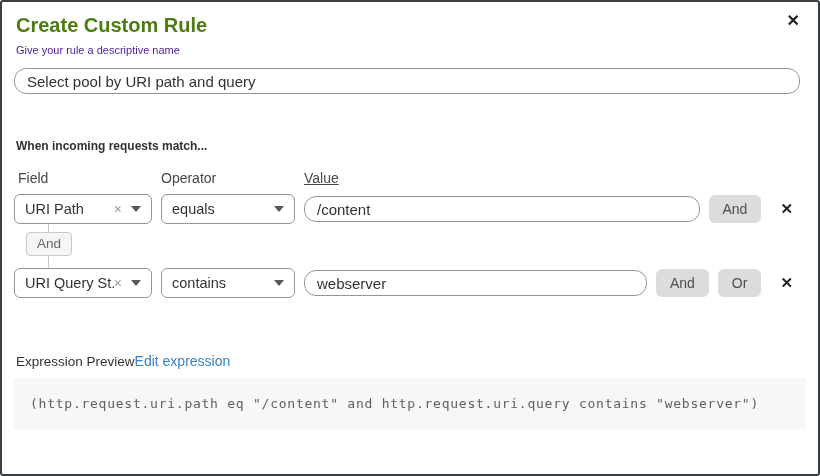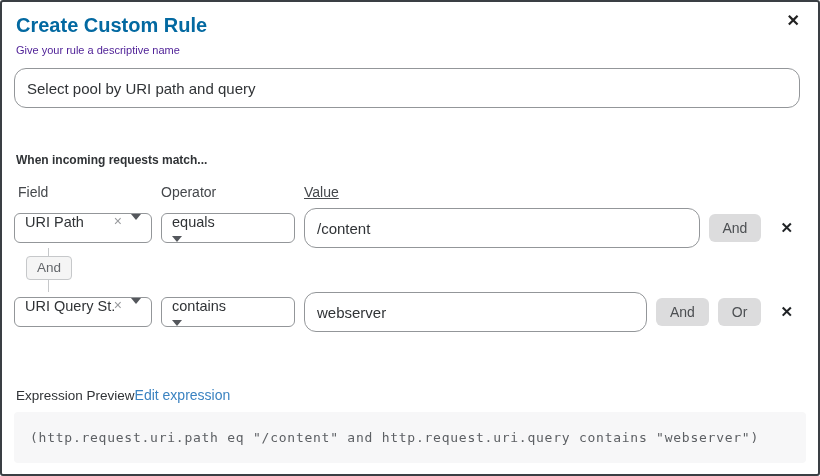--- a/index.html
+++ b/index.html
@@ -12,66 +12,66 @@
   .dialog {
     position: relative;
     width: 820px; height: 476px;
     background: #fff;
     border: 2px solid #3a3f44;
     border-radius: 3px;
     padding: 11px 14px 0 12px;
     overflow: hidden;
   }
   .dialog-title {
-    font-size: 20px; font-weight: bold; color: #0369a1;
+    font-size: 20px; font-weight: bold; color: #4d7c0f;
     margin-left: 2px; line-height: 24px;
   }
   .close-btn {
     position: absolute; top: 7px; right: 14px;
     font-size: 16px; font-weight: bold; color: #222;
     background: none; border: none; cursor: pointer;
     line-height: 20px; padding: 2px 4px;
     font-family: "Liberation Sans", sans-serif;
   }
   .rule-name-label {
     margin-top: 21px; margin-left: 2px;
     font-size: 15px; color: #36393f; line-height: 19px;
   }
   .rule-name-hint {
     margin-top: 4px; margin-left: 2px;
     font-size: 11px; color: #4c1d95; line-height: 18px;
   }
   .text-input {
-    display: block; width: 100%; height: 40px;
+    display: block; width: 100%; height: 26px;
     border: 1px solid #939699; border-radius: 12px;
     padding: 0 12px; font-size: 15px; color: #303336;
     font-family: "Liberation Sans", sans-serif;
     background: #fff; outline: none;
   }
   .rule-name-input { margin-top: 9px; width: 786px; }
   .match-heading {
     margin-top: 45px; margin-left: 2px;
     font-size: 12px; font-weight: bold; color: #303336;
   }
   .col-labels {
     display: flex; margin-top: 17px; margin-left: 4px;
     font-size: 14px; color: #44474b; justify-content: flex-end;
   }
   .col-label-field { width: 143px; }
   .col-label-operator { width: 143px; }
   .col-label-value { flex: 1; text-decoration: underline; }
   .cond-row { display: flex; align-items: center; margin-top: 8px; }
   .select {
-    display: flex; 
+    display: flex; align-items: center;
     height: 30px; border: 1px solid #939699; border-radius: 6px;
     padding: 0 10px; background: #fff; cursor: pointer;
     font-size: 14.5px; color: #303336;
   }
   .select-field { width: 138px; margin-right: 9px; }
-  .select-operator { width: 134px; margin-right: 9px; flex-direction: column; }
+  .select-operator { width: 134px; margin-right: 9px; }
   .select-label { flex: 1; white-space: nowrap; overflow: hidden; }
   .select-clear {
     color: #97999c; font-size: 14px; margin-right: 9px; cursor: pointer;
     line-height: 14px;
   }
   .caret {
     width: 0; height: 0;
     border-left: 5px solid transparent;
     border-right: 5px solid transparent;
     border-top: 6px solid #54575c;

